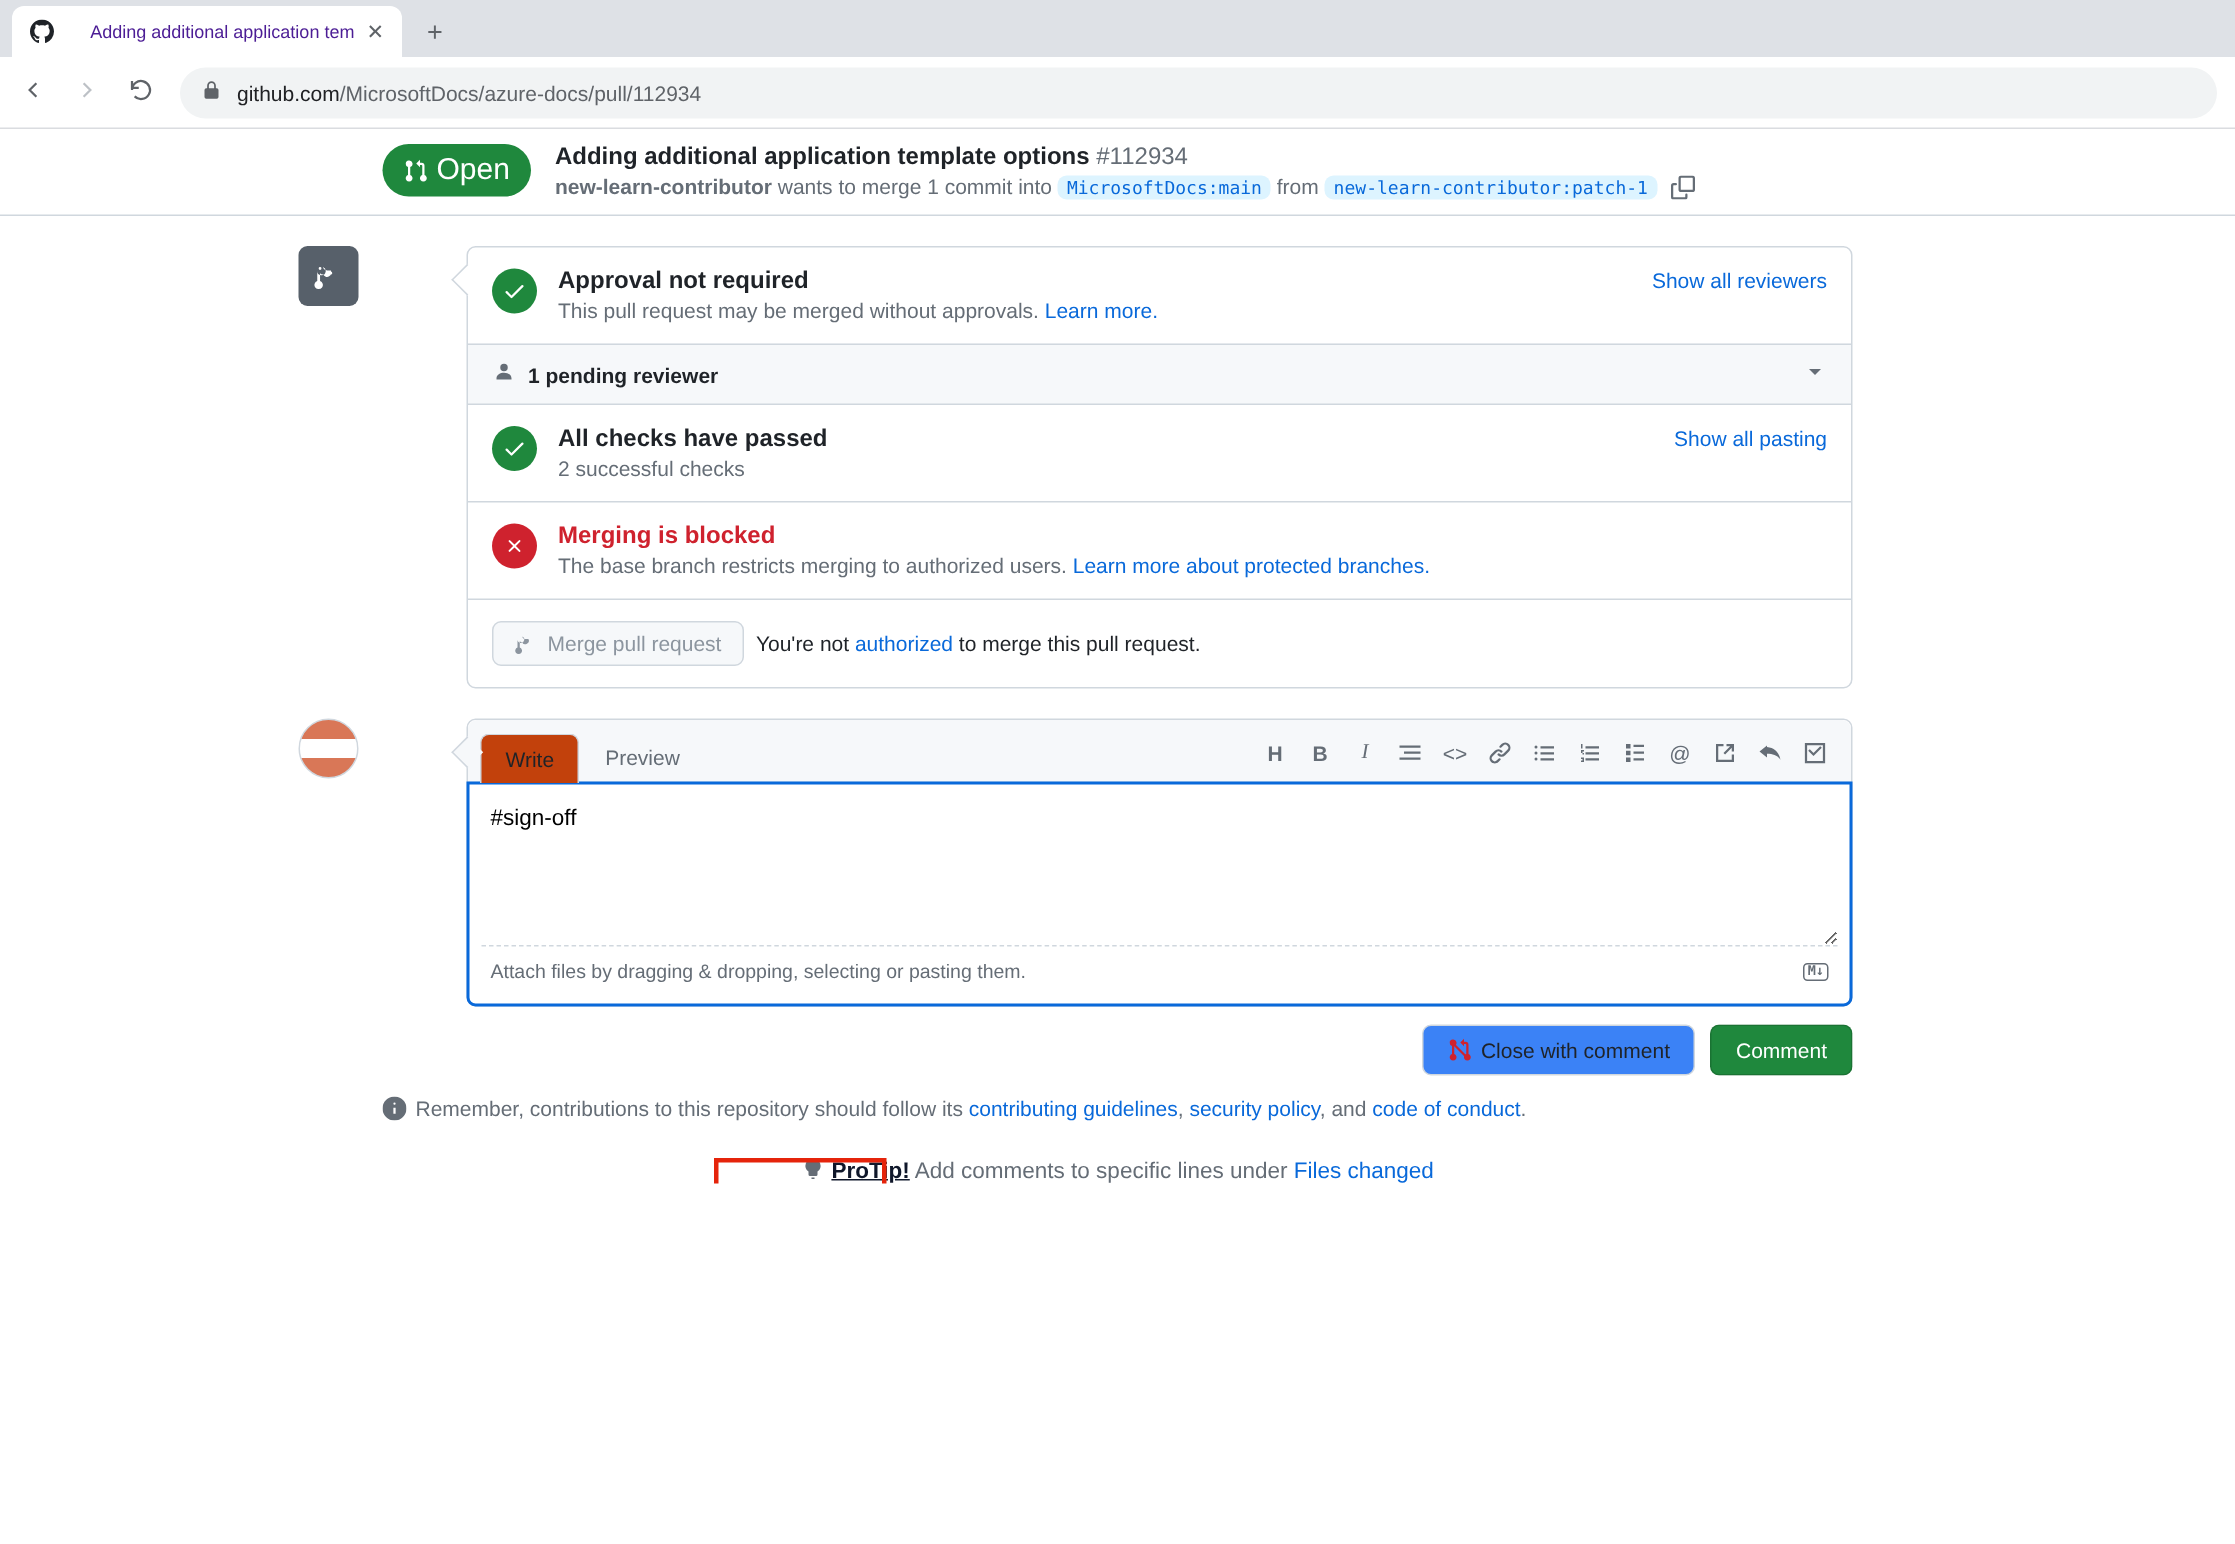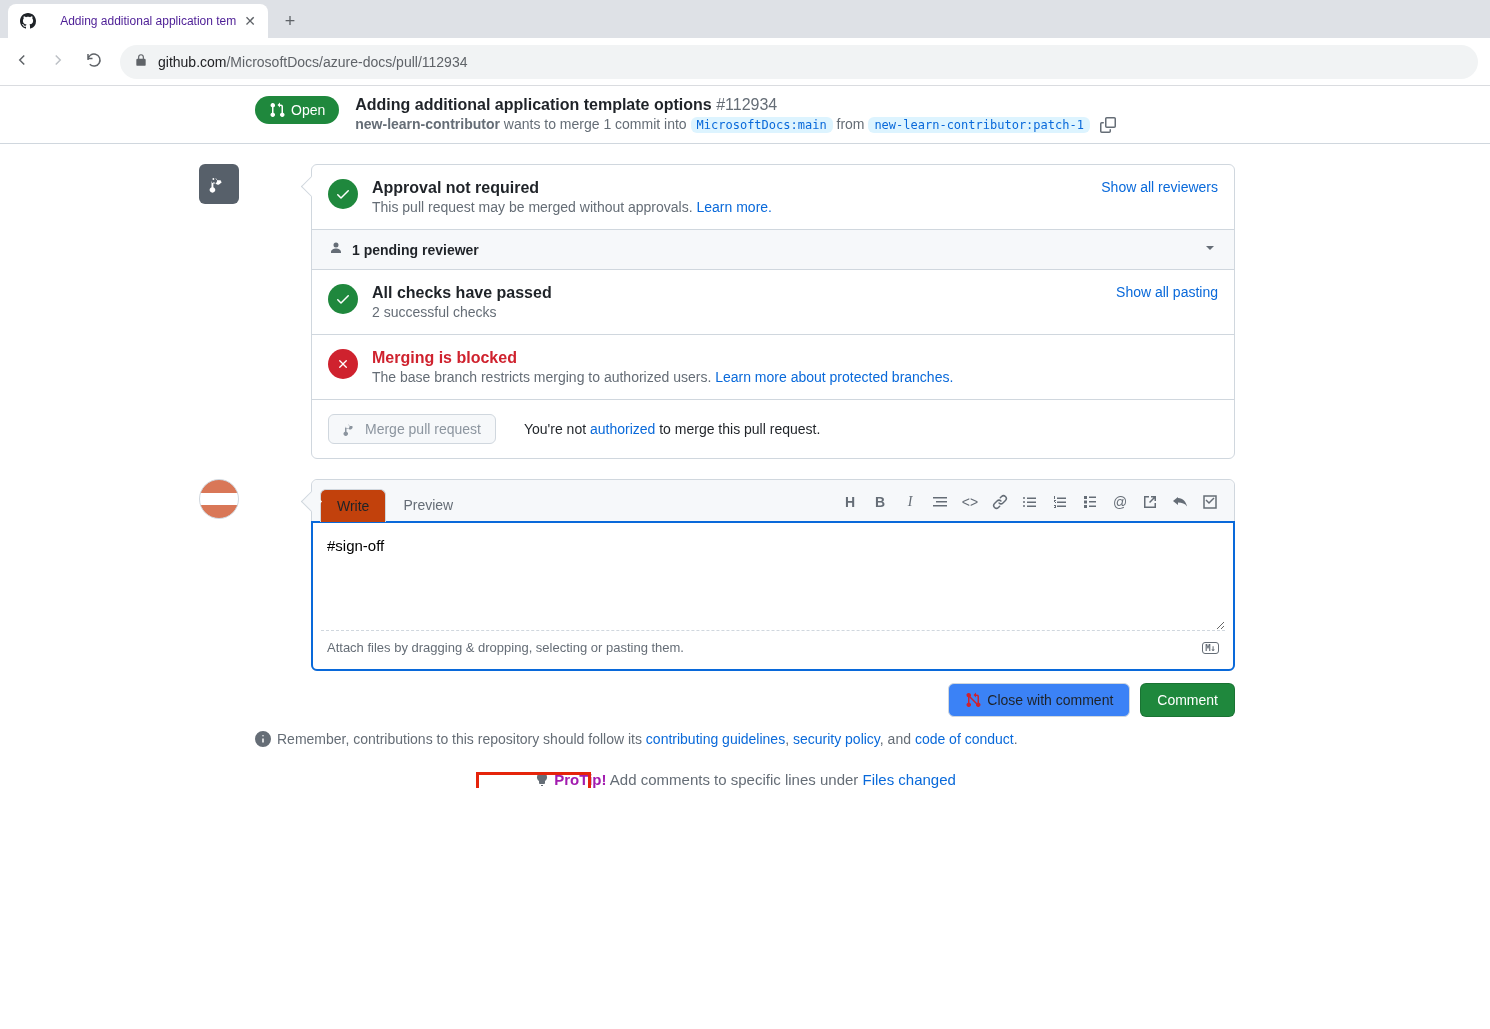--- a/index.html
+++ b/index.html
@@ -15,21 +15,21 @@
 .nav-arrow.disabled { color: #bdc1c6; }
 .reload-icon svg { width: 18px; height: 18px; }
 .omnibox { flex: 1; background: #f1f3f4; border-radius: 20px; height: 34px; display: flex; align-items: center; padding: 0 14px; gap: 10px; color: #202124; font-size: 14px;}
 .omnibox .lock { color: #5f6368; }
 .url-host { color: #202124; }
 .url-path { color: #5f6368; }
 
 .page { max-width: 1490px; }
 .sticky-header { border-bottom: 1px solid #d0d7de; background: #fff; padding: 10px 0; }
 .sticky-inner { width: 980px; margin: 0 auto; display: flex; align-items: flex-start; gap: 16px; padding-left: 0;}
-.state-badge { background: #1f883d; color: #fff; border-radius: 20px; padding: 6px 14px; display: inline-flex; align-items: center; gap: 6px; font-weight: 500; font-size: 14px;}
+.state-badge { background: #1f883d; color: #fff; border-radius: 20px; padding: 6px 14px; display: inline-flex; align-items: center; gap: 6px; font-weight: 500; font-size: 20px;}
 .pr-title-line { font-size: 16px; }
 .pr-title-line .num { color: #656d76; font-weight: 300;}
 .merge-line { color: #656d76; font-size: 14px; margin-top: 2px;}
 .branch-chip { background: #ddf4ff; color: #0969da; font-family: ui-monospace, monospace; font-size: 12px; padding: 1px 6px; border-radius: 6px;}
 .copy-icon { color: #656d76; margin-left: 6px; display:inline-flex; vertical-align: middle;}
 
 .content { width: 980px; margin: 0 auto; padding-top: 20px; }
 .push-hint { margin-bottom: 18px; font-size: 16px; color: #1f2328;}
 .push-hint .mono { font-family: ui-monospace, monospace; font-size: 14px; background: #f6f8fa; padding: 1px 4px; border-radius: 4px;}
 .push-hint strong { font-weight: 600; }
@@ -43,21 +43,21 @@
 .status-circle { width: 30px; height: 30px; border-radius: 50%; display: flex; align-items: center; justify-content: center; flex-shrink: 0;}
 .status-circle.green { background: #1f883d; color: #fff; }
 .status-circle.red { background: #cf222e; color: #fff; }
 .section-body h3 { font-size: 16px; font-weight: 600; }
 .section-body h3.red { color: #cf222e; }
 .section-body p { color: #656d76; margin-top: 2px; font-size: 14px;}
 a { color: #0969da; text-decoration: none; }
 .section .right-link { margin-left: auto; }
 .reviewer-bar { background: #f6f8fa; border-top: 1px solid #d0d7de; border-bottom: 1px solid #d0d7de; padding: 10px 16px; display: flex; align-items: center; gap: 8px; font-weight: 600; font-size: 14px;}
 .reviewer-bar .chev { margin-left: auto; }
-.merge-action { padding: 14px 16px; border-top: 1px solid #d0d7de; display: flex; align-items: center; gap: 28px;}
+.merge-action { padding: 14px 16px; border-top: 1px solid #d0d7de; display: flex; align-items: center; gap: 8px;}
 .btn-disabled { border: 1px solid #d0d7de; background: #f6f8fa; color: #8c959f; padding: 6px 14px; border-radius: 6px; display: inline-flex; align-items: center; gap: 6px; font-size: 14px; font-weight: 500;}
 
 .comment-row { display: flex; gap: 16px; margin-top: 20px; }
 .avatar { width: 40px; height: 40px; border-radius: 50%; flex-shrink: 0; margin-left: -56px; background: linear-gradient(#d97757 33%, #fff 33% 66%, #d97757 66%); border: 1px solid #d0d7de;}
 .comment-box { border: 1px solid #d0d7de; border-radius: 6px; flex: 1; position: relative; margin-left: 56px;}
 .comment-box::before { content: ''; position: absolute; left: -8px; top: 14px; width: 14px; height: 14px; background: #f6f8fa; border-left: 1px solid #d0d7de; border-bottom: 1px solid #d0d7de; transform: rotate(45deg);}
 .tabs-bar { background: #f6f8fa; border-bottom: 1px solid #d0d7de; border-radius: 6px 6px 0 0; display: flex; align-items: center; padding: 8px 8px 0 8px;}
 .tab { padding: 8px 16px; color: #656d76; font-size: 14px; border: 1px solid transparent; border-bottom: none;}
 .tab.active { background: #c2410c; border-color: #d0d7de; border-radius: 6px 6px 0 0; color: #1f2328; margin-bottom: -1px;}
 .toolbar-icons { margin-left: auto; display: flex; gap: 14px; color: #656d76; padding-right: 8px; padding-bottom: 6px;}
@@ -68,21 +68,21 @@
 .md-icon { margin-left: auto; border: 1px solid #656d76; border-radius: 3px; font-size: 9px; font-weight: bold; padding: 0 2px; font-family: monospace;}
 .actions-row { display: flex; justify-content: flex-end; gap: 10px; padding: 12px 0 0 0;}
 .btn { border-radius: 6px; padding: 8px 16px; font-size: 14px; font-weight: 500; display: inline-flex; align-items: center; gap: 6px; cursor: pointer;}
 .btn-default { background: #3b82f6; border: 1px solid #d0d7de; color: #1f2328;}
 .btn-primary { background: #1f883d; border: 1px solid rgba(0,0,0,0.15); color: #fff;}
 .highlight-red { border: 3px solid #e5240b; position: absolute; pointer-events: none;}
 .hl1 { left: 221px; top: 628px; width: 115px; height: 60px; }
 .hl2 { left: 1024px; top: 783px; width: 138px; height: 72px; }
 .contrib-note { color: #656d76; font-size: 14px; margin-top: 14px; display: flex; align-items: center; gap: 6px;}
 .protip { text-align: center; color: #656d76; margin-top: 24px; font-size: 15px;}
-.protip strong { color: #a21caf; }
+.protip strong { color: #0f172a; text-decoration: underline; }
 .person-icon svg, .chev svg { width: 16px; height: 16px; }
 .relwrap { position: relative; }
 </style>
 </head>
 <body>
 
 <div class="browser-chrome">
   <div class="browser-tab">
     <span class="favicon">
       <svg viewBox="0 0 16 16" width="16" height="16">

